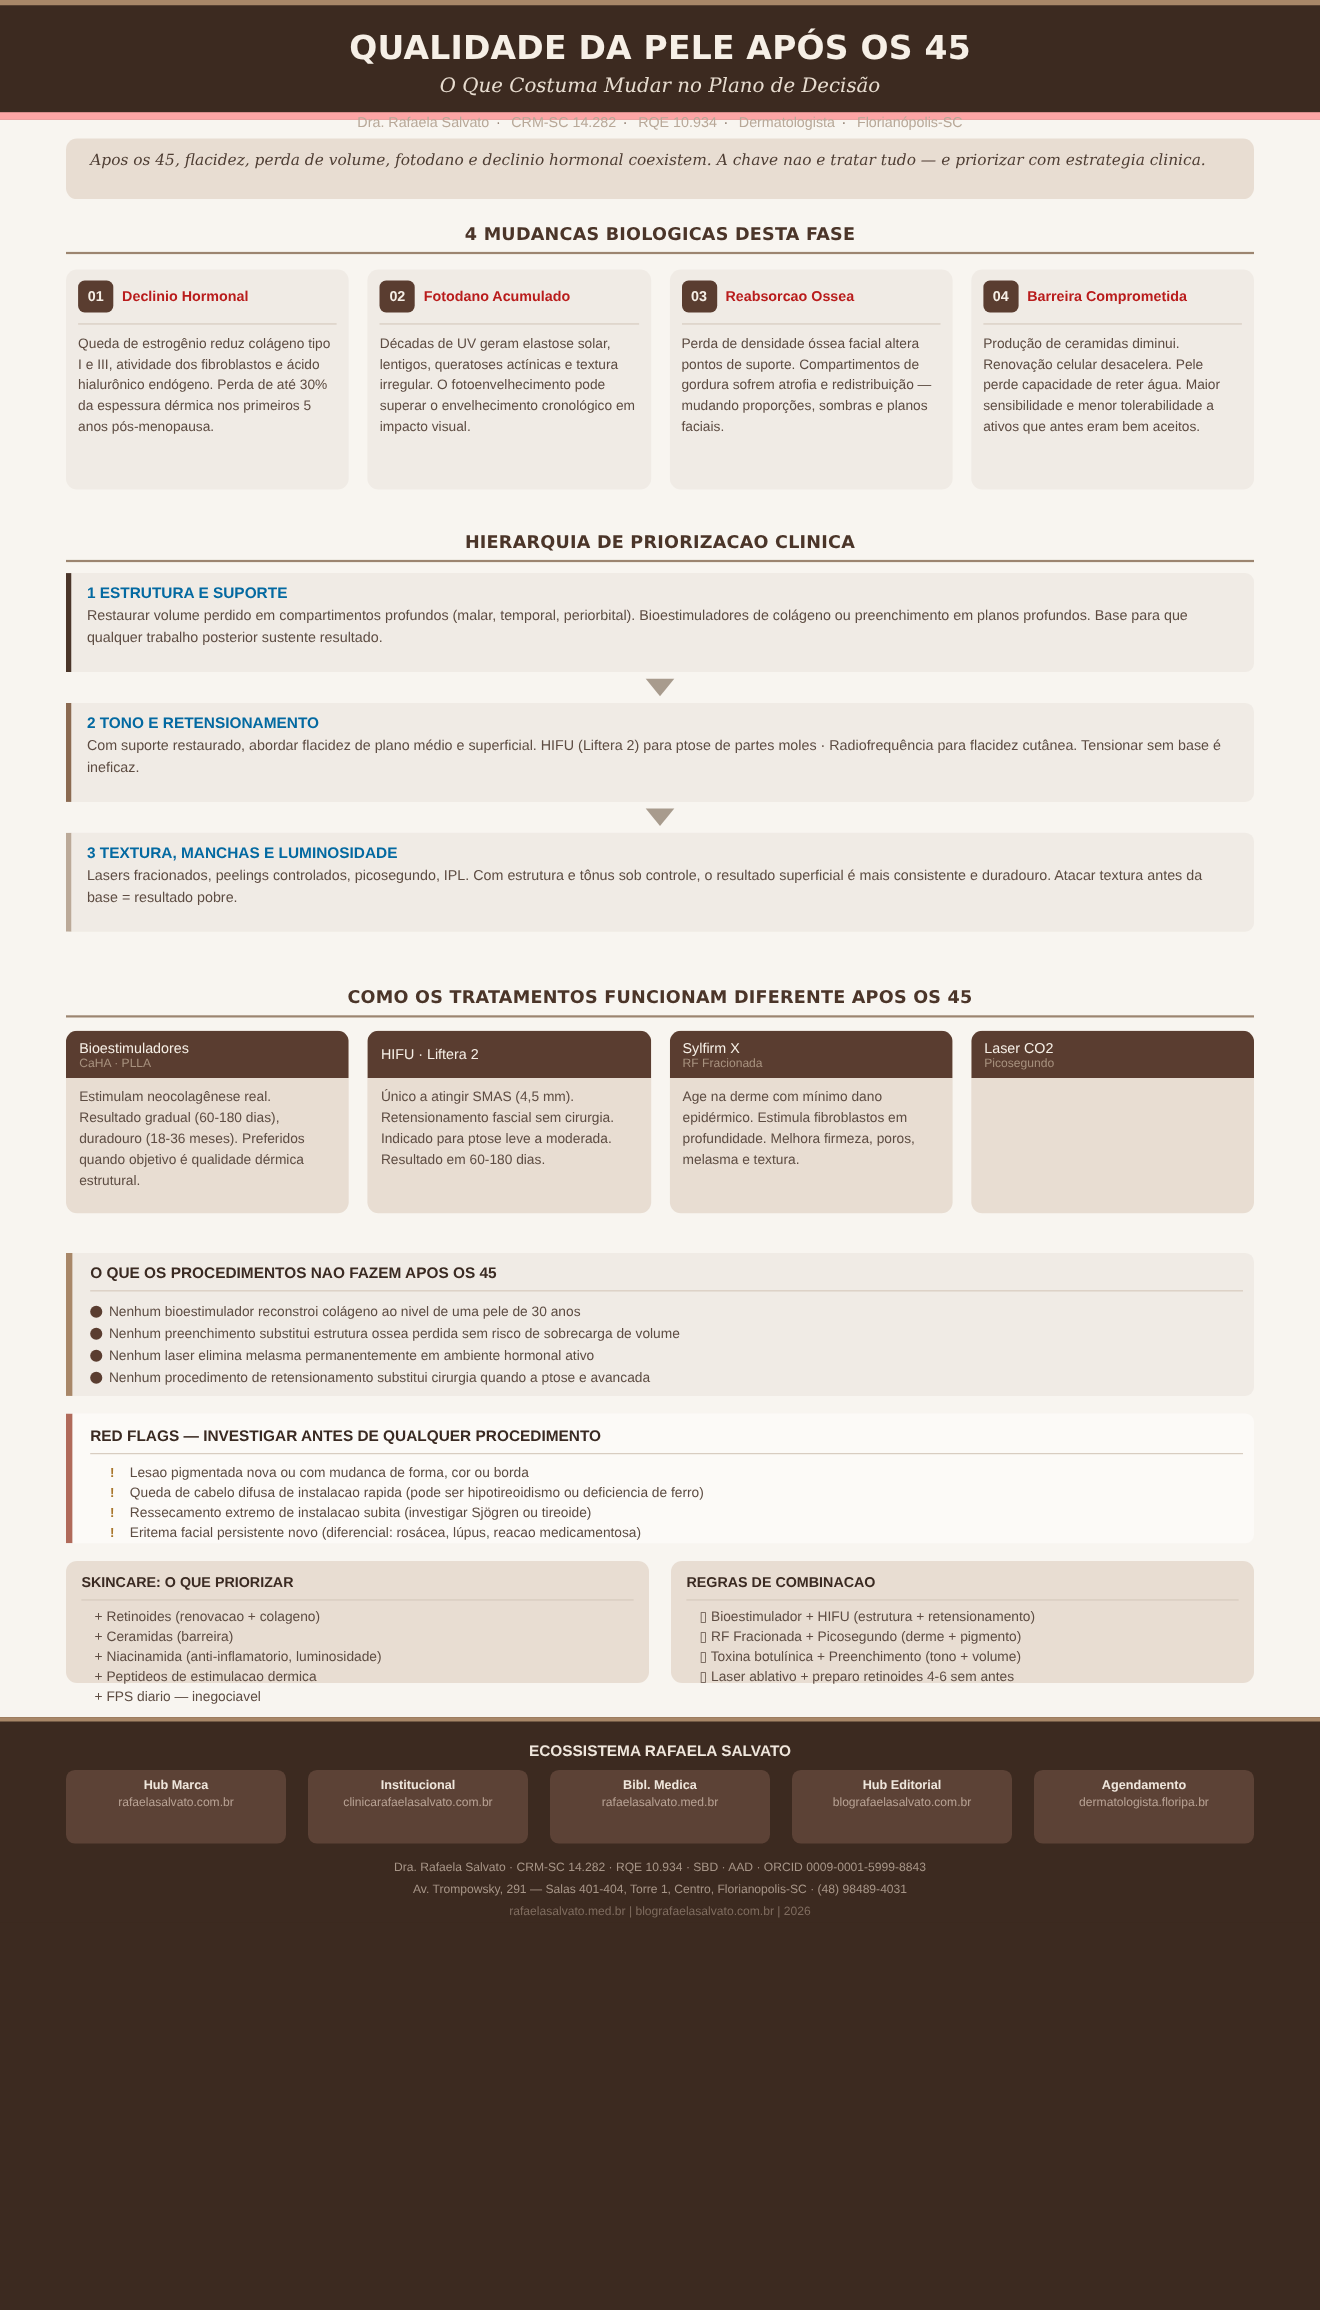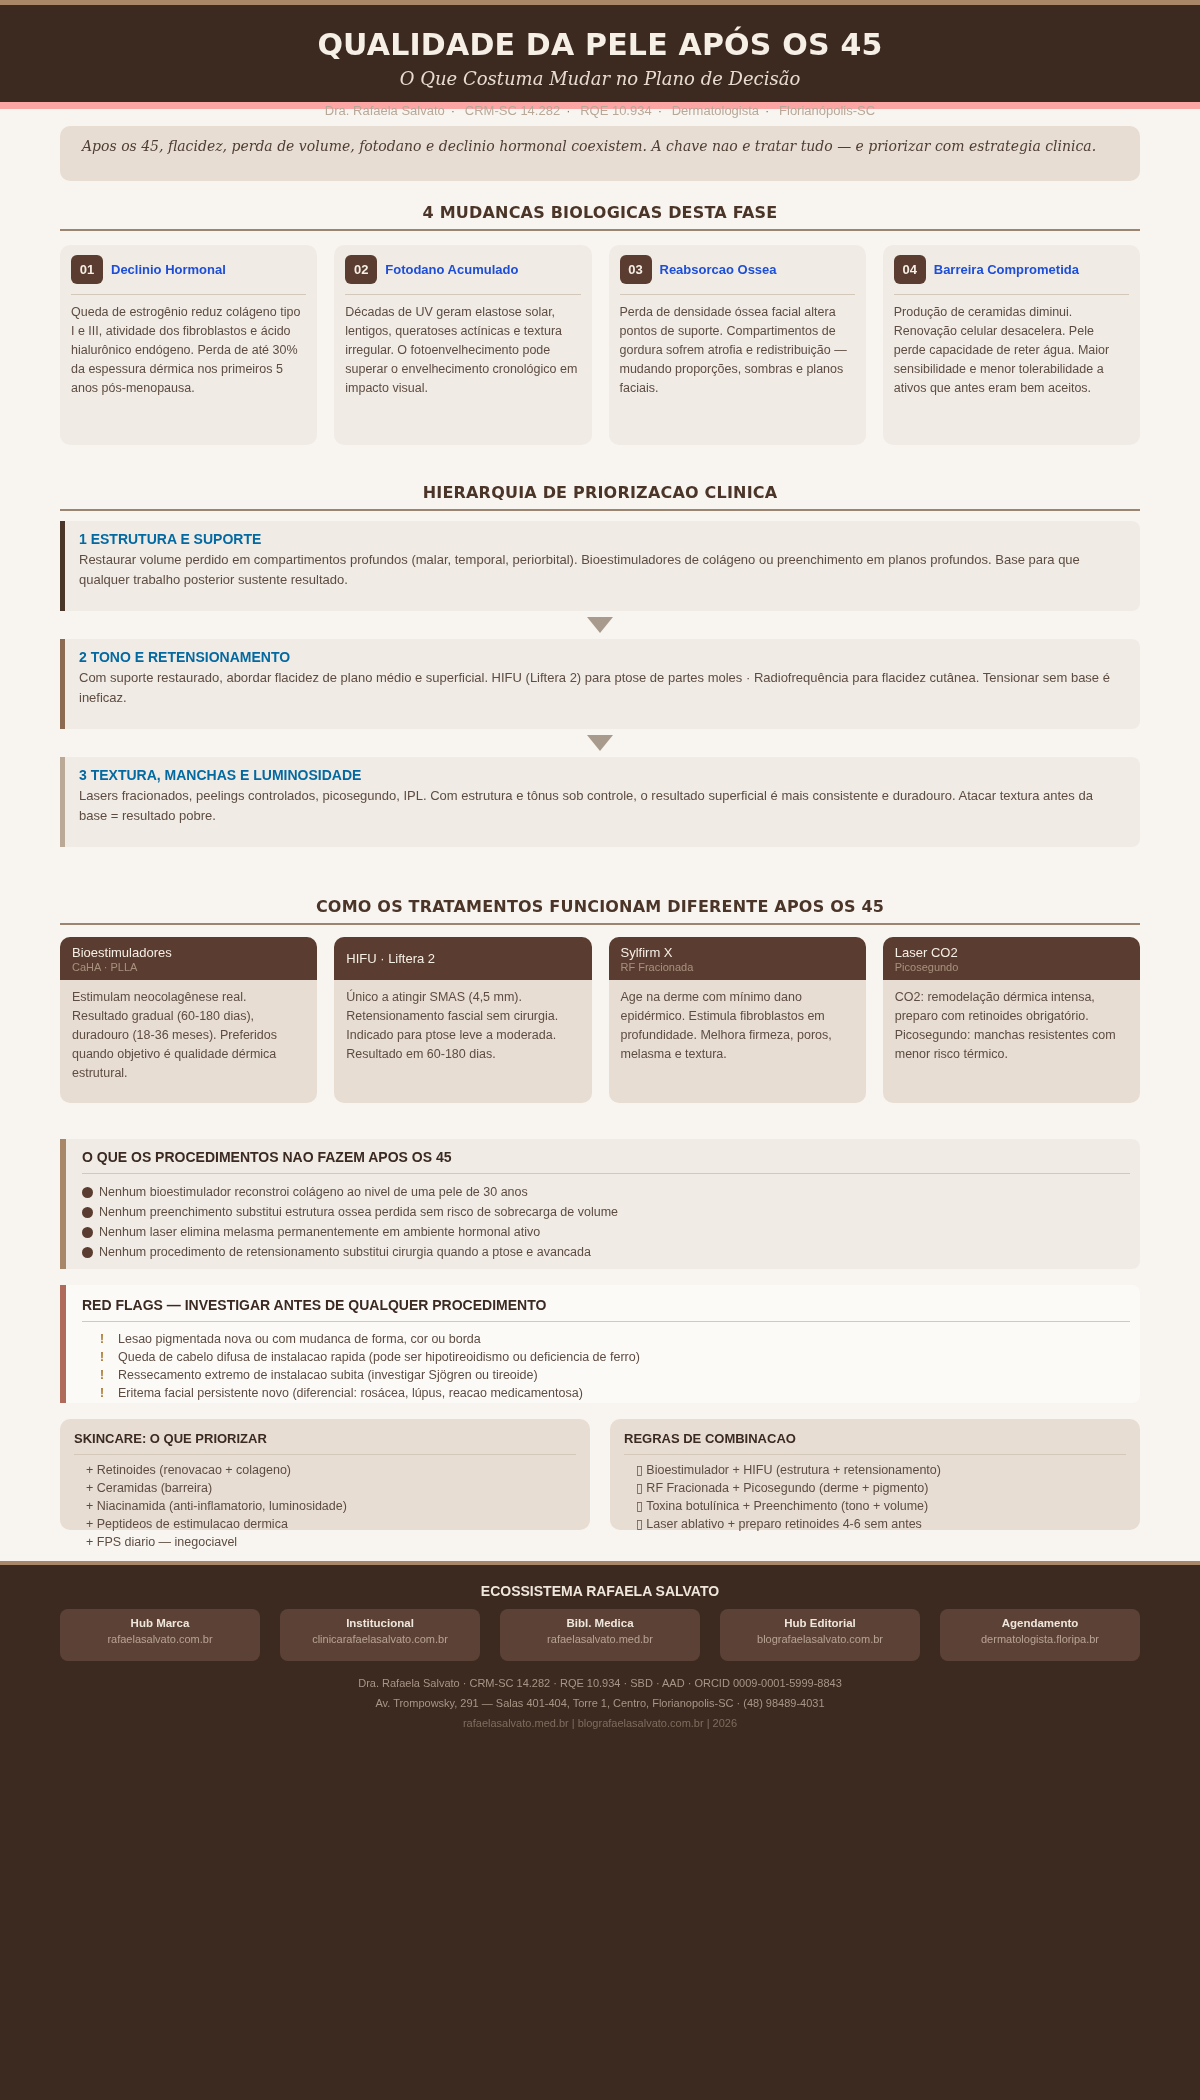--- a/index.html
+++ b/index.html
@@ -42,21 +42,21 @@
 
   .bio-grid { display: grid; grid-template-columns: repeat(4, 1fr); gap: 17px; margin-top: 14px; }
   .bio-card {
     background: #f0ebe5; border-radius: 10px; height: 200px; padding: 10px 11px;
   }
   .bio-head { display: flex; align-items: center; gap: 8px; padding-bottom: 10px; border-bottom: 1px solid #d4c8bb; }
   .bio-num {
     background: #5a3d30; color: #f6efe6; font-weight: 700; font-size: 13px;
     width: 32px; height: 29px; border-radius: 6px; display: flex; align-items: center; justify-content: center;
   }
-  .bio-title { font-weight: 700; font-size: 13px; color: #1d4ed8; }
+  .bio-title { font-weight: 700; font-size: 13px; color: #b91c1c; }
   .bio-text { font-size: 12.5px; line-height: 19px; color: #5d4c42; margin-top: 8px; }
 
   .sec2 { margin-top: 38px; }
   .tier {
     background: #f0ebe5; border-radius: 0 8px 8px 0; padding: 10px 18px 10px 14px;
     border-left: 5px solid #5a3d30; min-height: 90px;
   }
   .tier.t1 { margin-top: 10px; border-left-color: #4a3529; }
   .tier.t2 { border-left-color: #8b6a51; }
   .tier.t3 { border-left-color: #bba998; }
@@ -98,21 +98,21 @@
 
   .two-col { display: grid; grid-template-columns: 1fr 1fr; gap: 20px; margin-top: 16px; }
   .mini { background: #e8ddd2; border-radius: 10px; height: 111px; padding: 12px 14px; }
   .mini .box-title { font-size: 13px; }
   .mini ul { list-style: none; margin-top: 6px; padding-left: 12px; }
   .mini li { font-size: 12.5px; line-height: 18px; color: #5d4c42; }
 
   .footer { background: #3c2a20; border-top: 4px solid #a88768; padding: 18px 60px 0 60px; text-align: center; }
   .footer h3 { color: #efe6dc; font-size: 14px; font-weight: 700; }
   .eco-grid { display: grid; grid-template-columns: repeat(5, 1fr); gap: 20px; margin-top: 10px; }
-  .eco-card { background: #5c4236; border-radius: 8px; height: 52px; padding-top: 8px; }
+  .eco-card { background: #5c4236; border-radius: 8px; height: 67px; padding-top: 8px; }
   .eco-name { color: #efe6dc; font-weight: 700; font-size: 11.5px; }
   .eco-url { color: #b8a294; font-size: 11px; margin-top: 4px; }
   .foot-line { color: #a79587; font-size: 11px; line-height: 20px; }
   .foot-line.l1 { margin-top: 12px; }
   .foot-line.l3 { color: #7f6c5f; }
 </style>
 </head>
 <body>
 
 <div class="page">
@@ -205,21 +205,20 @@
           <div class="treat-name">Sylfirm X</div>
           <div class="treat-sub">RF Fracionada</div>
         </div>
         <p class="treat-text">Age na derme com mínimo dano epidérmico. Estimula fibroblastos em profundidade. Melhora firmeza, poros, melasma e textura.</p>
       </div>
       <div class="treat-card">
         <div class="treat-head">
           <div class="treat-name">Laser CO2</div>
           <div class="treat-sub">Picosegundo</div>
         </div>
-        <p class="treat-text">CO2: remodelação dérmica intensa, preparo com retinoides obrigatório. Picosegundo: manchas resistentes com menor risco térmico.</p>
       </div>
     </div>
 
     <section class="limits">
       <div class="box-title">O QUE OS PROCEDIMENTOS NAO FAZEM APOS OS 45</div>
       <ul>
         <li>
             <span class="dot"></span>
             <span>Nenhum bioestimulador reconstroi colágeno ao nivel de uma pele de 30 anos</span>
           </li>

